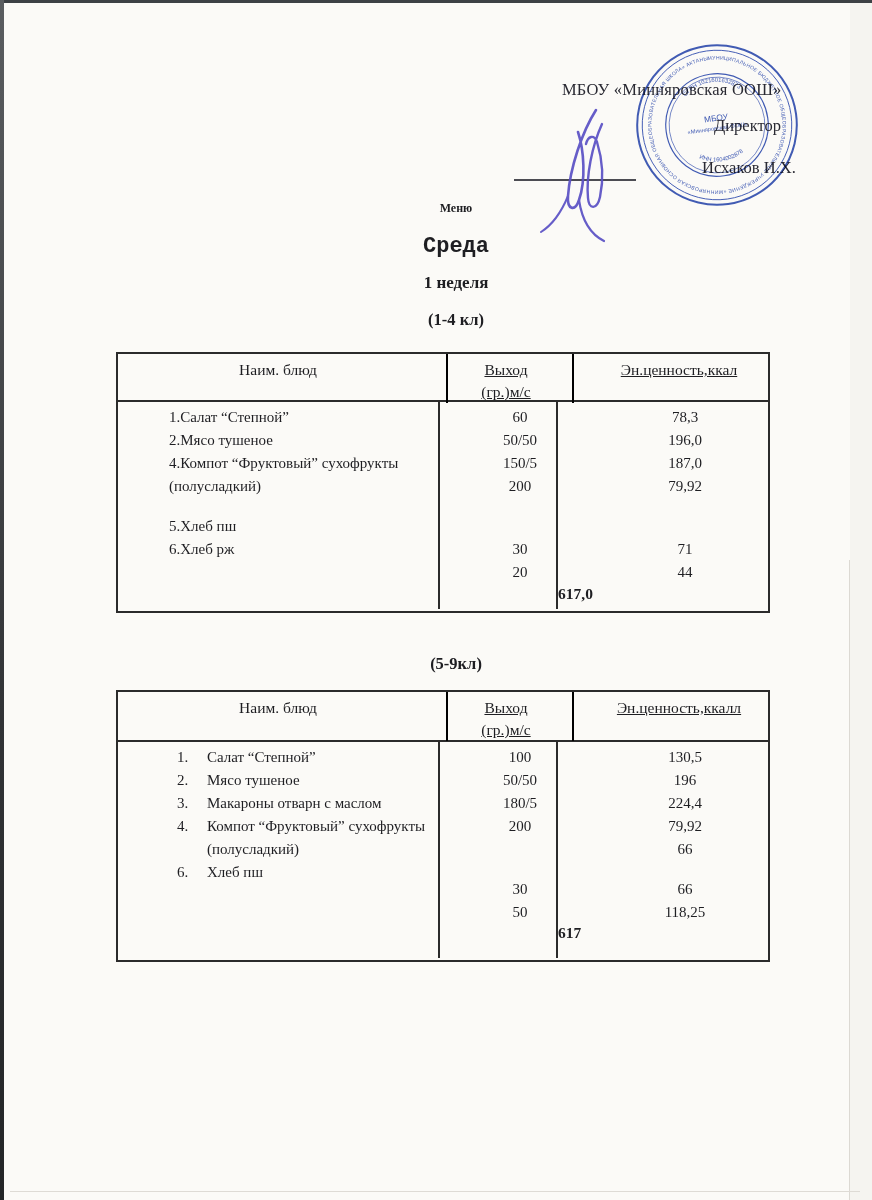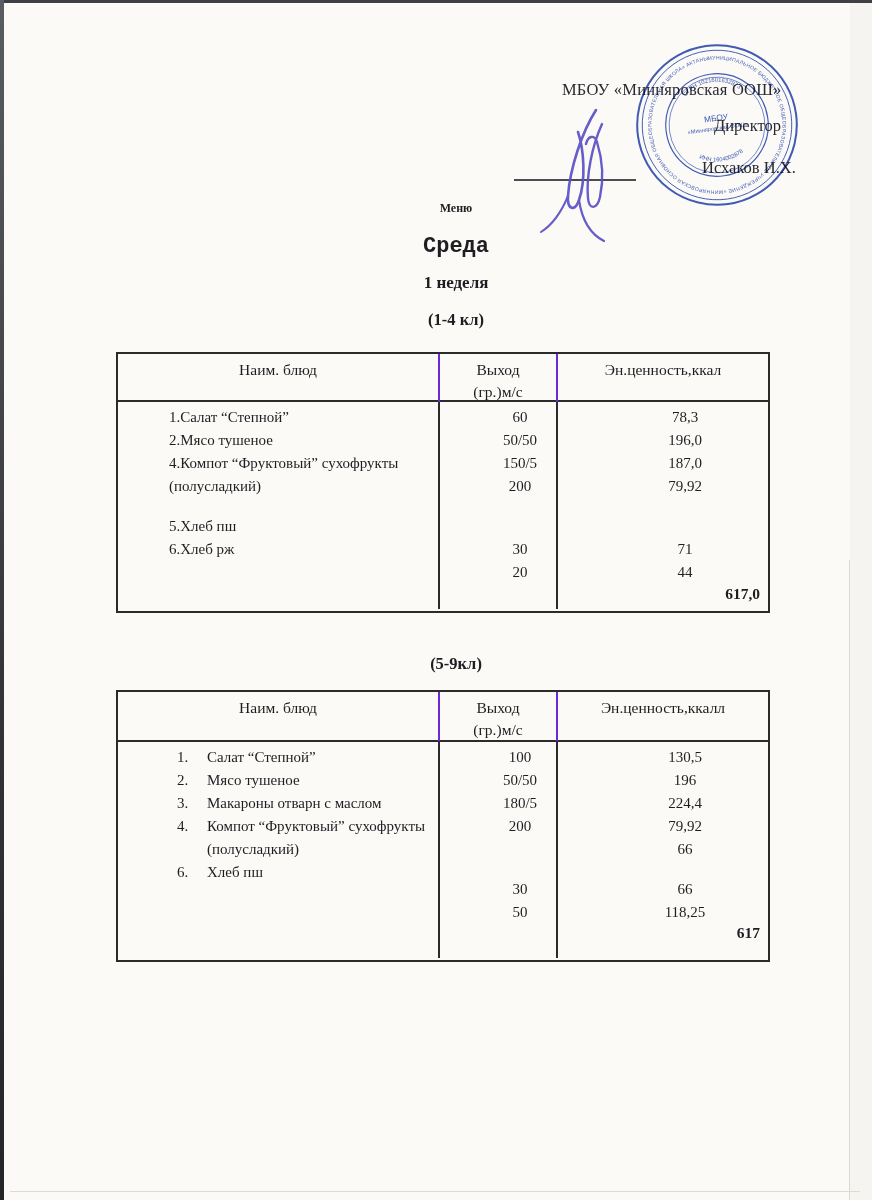--- a/index.html
+++ b/index.html
@@ -49,39 +49,40 @@
   .menu-table {
     left:116px; width:654px;
     border:2px solid #2b2b2b;
     background:transparent;
   }
   .table-1 { top:352px; height:261px; }
   .table-2 { top:690px; height:272px; }
   .thead {
     display:grid; grid-template-columns:320px 118px 212px;
     border-bottom:2px solid #2b2b2b;
+    gap:8px;
   }
   .table-1 .thead { height:48px; }
   .table-2 .thead { height:50px; }
   .hc { padding-top:5px; text-align:center; font-size:15.5px; line-height:22px; }
-  .hc.out, .hc.kcal { border-left:2px solid #6d28d9; }
+  .hc.out, .hc.kcal { border-left:2px solid #000000;text-decoration:underline; }
   .tbody {
     display:grid; grid-template-columns:320px 118px 212px;
   }
   .table-1 .tbody { height:207px; }
   .table-2 .tbody { height:216px; }
   .col { padding-top:4px; position:relative;padding-left:44px; }
   .col.out, .col.kcal { border-left:2px solid #2b2b2b; text-align:center; }
   .ln { height:23px; line-height:23px; font-size:15px; white-space:nowrap; }
   .t1 .col.name .ln { padding-left:7px; }
   .t2 .col.name .ln { padding-left:15px; }
   .num { display:inline-block; min-width:30px; }
   .gap { margin-top:17px; }
   .total {
-    position:absolute; left:0; right:8px; text-align:right;
+    position:absolute; left:0; right:8px; text-align:left;
     font-weight:bold; font-size:15.5px;
   }
   .table-1 .total { bottom:6px; }
   .table-2 .total { bottom:16px; }
 
   svg text { font-family:"Liberation Sans","DejaVu Sans",sans-serif; }
 </style>
 </head>
 <body>
 

